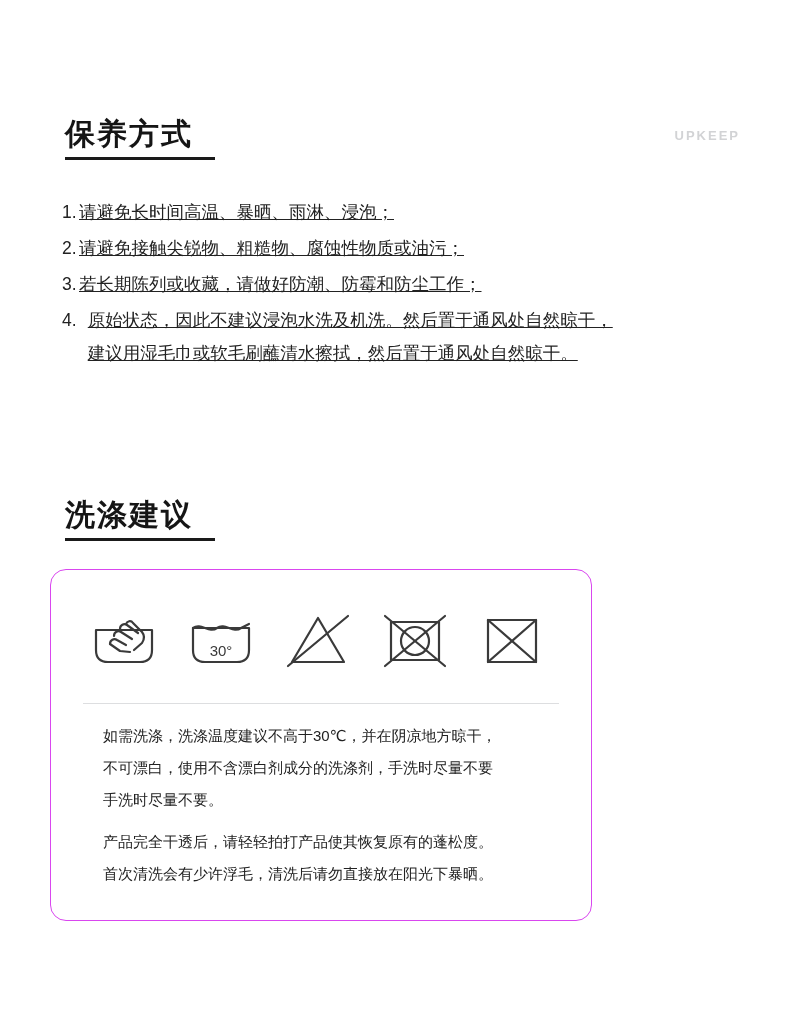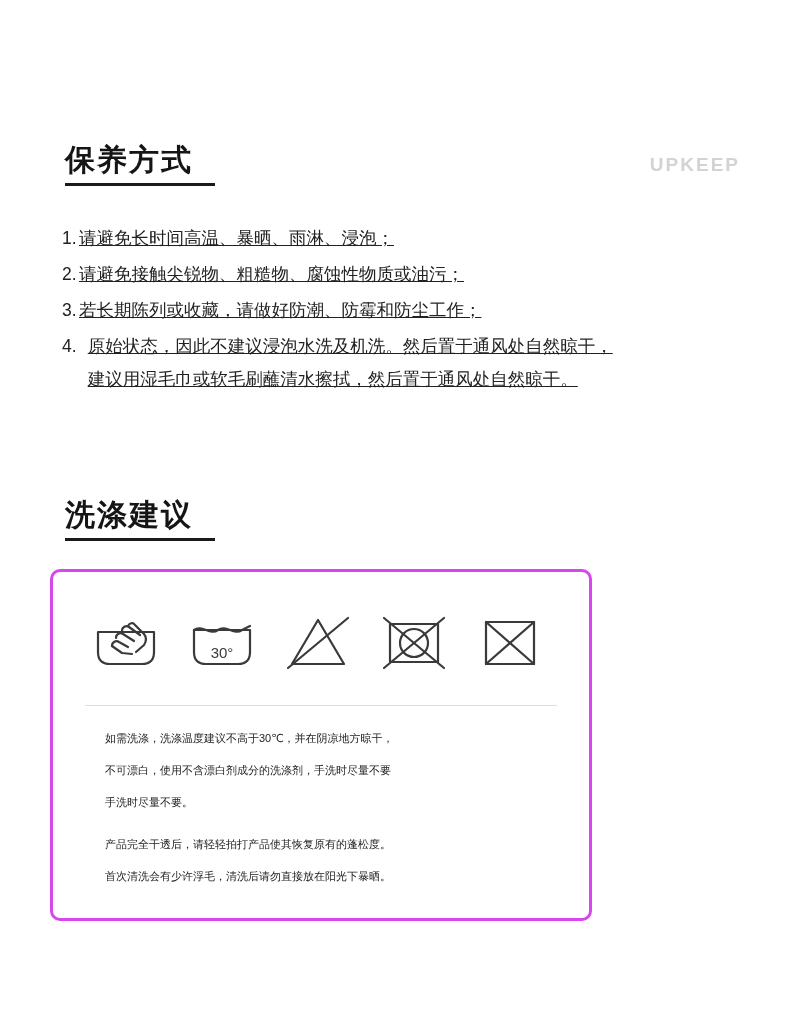--- a/index.html
+++ b/index.html
@@ -37,40 +37,40 @@
     font-size: 30px;
     font-weight: bold;
     letter-spacing: 2px;
     color: #151515;
     font-family: "Liberation Sans", "DejaVu Sans", sans-serif;
   }
   .section-head .en {
     position: absolute;
     right: 0;
     top: 14px;
-    font-size: 19px;
+    font-size: 13px;
     letter-spacing: 2px;
     color: #d2d3d5;
     font-weight: bold;
     font-family: "Liberation Sans", "DejaVu Sans", sans-serif;
   }
   .section-head .rule {
     position: absolute;
     left: 15px;
     bottom: 0;
     width: 150px;
     height: 3px;
     background: #1a1a1a;
   }
 
   
   #upkeep-block {
     position: absolute;
     left: 0;
-    top: 140px;
+    top: 114px;
     width: 790px;
   }
   .upkeep-list {
     margin: 36px 56px 0 62px;
     padding: 0;
     list-style: none;
   }
   .upkeep-list li {
     font-size: 17.5px;
     line-height: 33px;
@@ -100,22 +100,22 @@
 
   
   #clean-block {
     position: absolute;
     left: 0;
     top: 495px;
     width: 642px;
   }
   .wash-card {
     margin: 28px 50px 0 50px;
-    border: 3px solid #d946ef;
-    border-radius: 10px;
+    border: 1px solid #d946ef;
+    border-radius: 16px;
     background: #fff;
     height: 352px;
     box-sizing: border-box;
     position: relative;
   }
   .icon-row {
     display: flex;
     justify-content: space-around;
     align-items: center;
     padding: 34px 28px 0 28px;
@@ -136,21 +136,21 @@
     background: #dddee0;
   }
   .wash-text {
     position: absolute;
     left: 0; right: 0;
     top: 150px;
     padding: 0 52px;
   }
   .wash-text p {
     margin: 0;
-    font-size: 11px;
+    font-size: 15px;
     line-height: 32px;
     color: #222;
   }
   .wash-text p.para2 {
     margin-top: 10px;
   }
   .wash-text .l {
     display: block;
   }
 </style>

